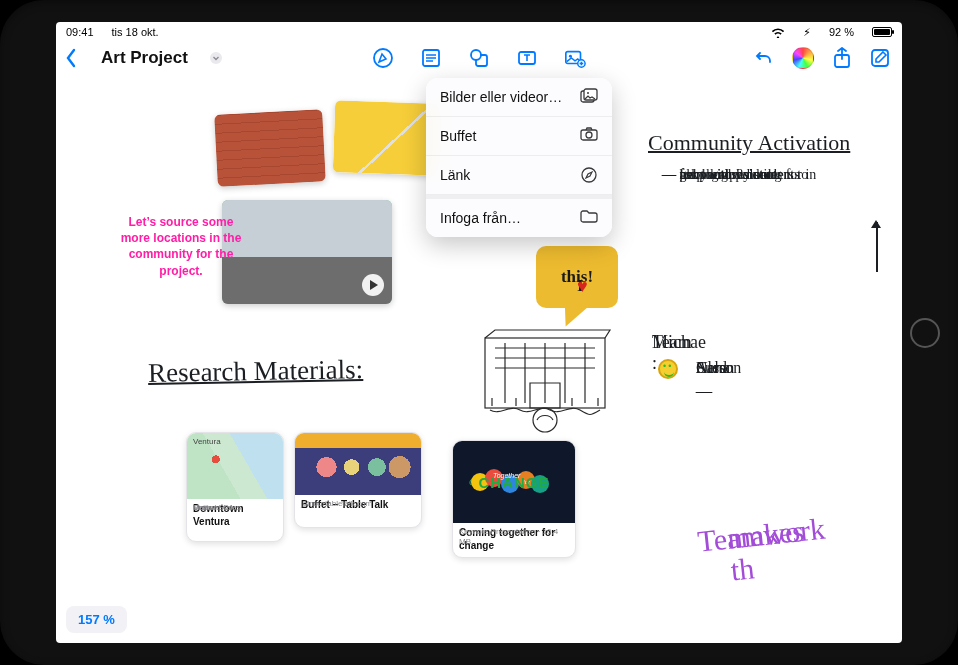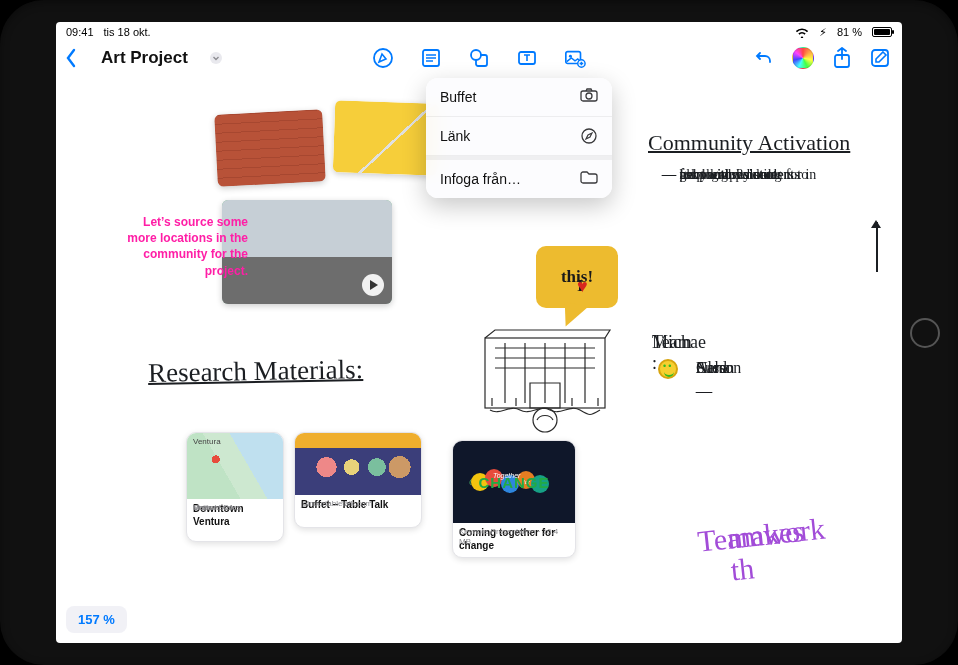--- a/index.html
+++ b/index.html
@@ -22,21 +22,21 @@
   .screen {
     width: 100%; height: 100%; background: #fff; border-radius: 4px;
     position: relative; overflow: hidden;
   }
 
   
   .status {
     height: 18px; display: flex; align-items: center; justify-content: space-between;
     padding: 2px 10px 0 10px; font-size: 11px; color: #000; font-weight: 500;
   }
-  .status .left, .status .right { display: flex; align-items: center; gap: 10px; }
+  .status .left, .status .right { display: flex; align-items: center; gap: 18px; }
   .wifi, .battery { display: inline-flex; align-items: center; }
   .battery-icon { width: 20px; height: 10px; border: 1px solid #000; border-radius: 2px; position: relative; }
   .battery-icon::after { content: ""; position: absolute; right: -3px; top: 2px; width: 2px; height: 4px; background: #000; border-radius: 1px; }
   .battery-fill { position: absolute; left: 1px; top: 1px; bottom: 1px; right: 1px; background: #000; border-radius: 1px; }
 
   
   .navbar {
     height: 36px; display: flex; align-items: center; padding: 0 6px;
     border-bottom: 0; position: relative; z-index: 5;
   }
@@ -91,21 +91,21 @@
       linear-gradient(0deg,#6d6d6d 45%,transparent 45%),
       radial-gradient(circle at 20% 70%, #3a82c7 7%, transparent 7%),
       radial-gradient(circle at 33% 72%, #2cb14a 7%, transparent 7%),
       radial-gradient(circle at 46% 70%, #ecd23a 7%, transparent 7%),
       radial-gradient(circle at 60% 72%, #d24 7%, transparent 7%),
       linear-gradient(#c6cfd6,#c6cfd6); }
   .play-badge { right: 8px; bottom: 8px; width: 22px; height: 22px; border-radius: 50%;
     background: rgba(255,255,255,.9); display: flex; align-items: center; justify-content: center; }
   .play-badge::after { content: ""; border-left: 8px solid #333; border-top: 5px solid transparent; border-bottom: 5px solid transparent; margin-left: 2px; }
 
-  .pink-text { left: 58px; top: 138px; width: 134px; color: #ff1ea6; font-weight: 700; font-size: 12px; line-height: 1.35; text-align: right; }
+  .pink-text { left: 58px; top: 138px; width: 134px; color: #ff1ea6; font-weight: 700; font-size: 12px; line-height: 1.35; text-align: center; }
 
   .speech { left: 480px; top: 170px; width: 88px; height: 84px; }
   .speech .bubble { width: 82px; height: 62px; background: #edbb2f; border-radius: 10px;
     display: flex; flex-direction: column; align-items: center; justify-content: center;
     font-family: "Marker Felt","Comic Sans MS",cursive; font-size: 17px; font-weight: 700; color: #1a1a1a; line-height: 1.05; }
   .speech .bubble span.heart { color: #d7261e; font-size: 18px; }
   .speech .tail { left: 26px; top: 58px; width: 0; height: 0;
     border-left: 6px solid transparent; border-right: 18px solid transparent; border-top: 24px solid #edbb2f; transform: rotate(12deg); }
 
   .card { background: #fff; border: 1px solid #e4e4e8; border-radius: 10px; box-shadow: 0 2px 6px rgba(0,0,0,.12); overflow: hidden; }
@@ -183,21 +183,21 @@
         <span>09:41</span>
         <span>tis 18 okt.</span>
       </div>
       <div class="right">
         <span class="wifi">
           <svg width="14" height="11" viewBox="0 0 14 11">
               <path d="M7 9.5a1.2 1.2 0 100 2.4 1.2 1.2 0 000-2.4zM3.3 6.5a5.3 5.3 0 017.4 0l-1.2 1.2a3.6 3.6 0 00-5 0zM.8 4a8.8 8.8 0 0112.4 0L12 5.2a7 7 0 00-10 0z" fill="#000"></path>
             </svg>
         </span>
         <span>⚡︎</span>
-        <span>81 %</span>
+        <span>92 %</span>
         <span class="battery">
           <span class="battery-icon">
               <span class="battery-fill"></span>
             </span>
         </span>
       </div>
     </div>
 
     <div class="navbar">
       <div class="nav-left">
@@ -267,20 +267,31 @@
         <span class="tool">
           <svg width="20" height="20" viewBox="0 0 20 20">
               <rect x="2" y="2" width="16" height="16" rx="3" stroke="#007aff" stroke-width="1.8" fill="none"></rect>
               <path d="M13 4l3 3-7 7H6v-3z" stroke="#007aff" stroke-width="1.6" fill="none"></path>
             </svg>
         </span>
       </div>
     </div>
 
     <div class="menu">
+      <div class="menu-item">
+        <span>Bilder eller videor…</span>
+        <span class="mi-icon">
+          <svg width="18" height="16" viewBox="0 0 18 16">
+              <rect x="1" y="3" width="13" height="11" rx="2" stroke="#3a3a3c" stroke-width="1.3" fill="none"></rect>
+              <rect x="4" y="1" width="13" height="11" rx="2" stroke="#3a3a3c" stroke-width="1.3" fill="#fff"></rect>
+              <circle cx="8" cy="5" r="1" fill="#3a3a3c"></circle>
+              <path d="M5 11l3-3 2 2 2-1 3 2" stroke="#3a3a3c" stroke-width="1.2" fill="none"></path>
+            </svg>
+        </span>
+      </div>
       <div class="menu-item">
         <span>Buffet</span>
         <span class="mi-icon">
           <svg width="18" height="14" viewBox="0 0 18 14">
               <rect x="1" y="3" width="16" height="10" rx="2" stroke="#3a3a3c" stroke-width="1.3" fill="none"></rect>
               <path d="M6 3l1-2h4l1 2" stroke="#3a3a3c" stroke-width="1.3" fill="none"></path>
               <circle cx="9" cy="8" r="3" stroke="#3a3a3c" stroke-width="1.3" fill="none"></circle>
             </svg>
         </span>
       </div>

